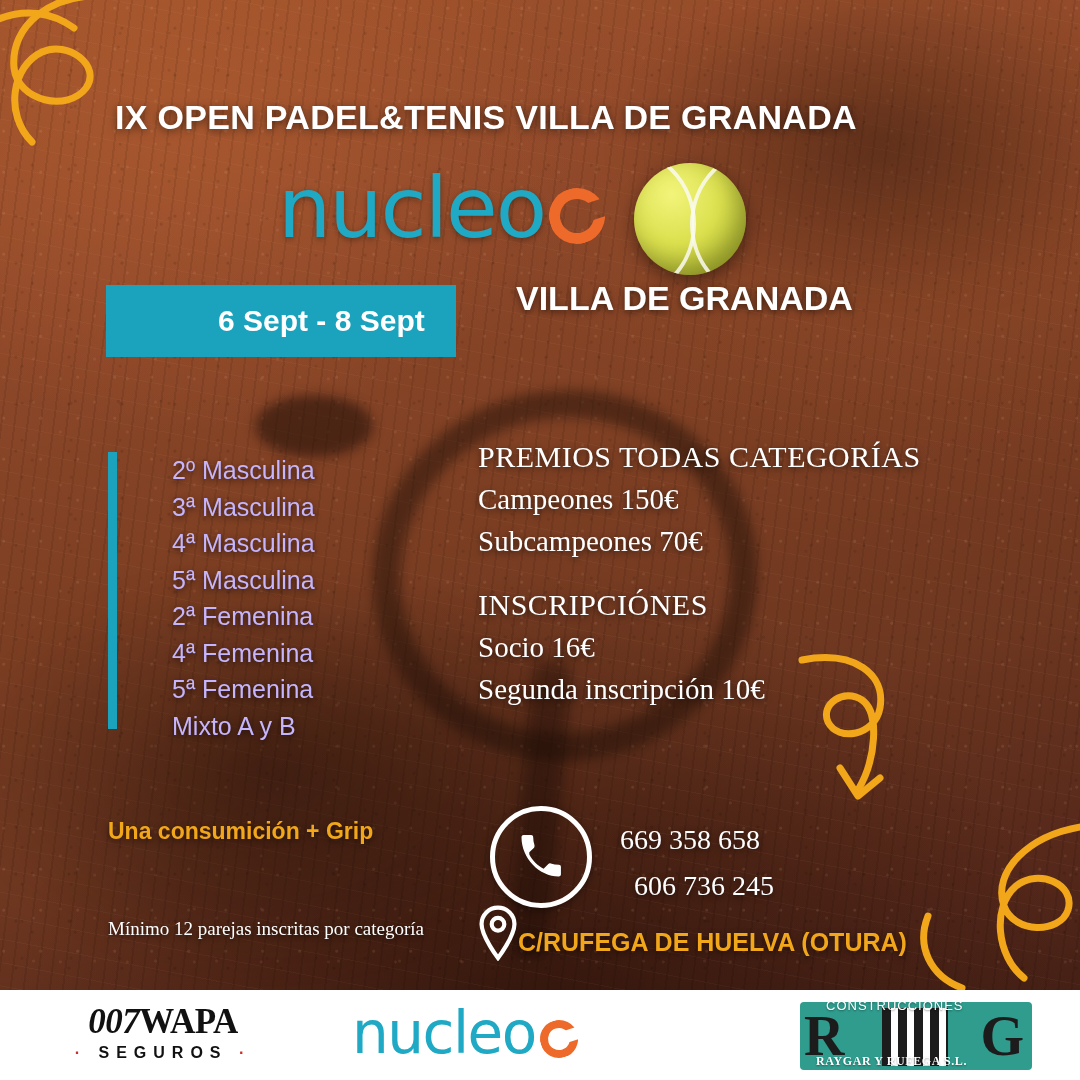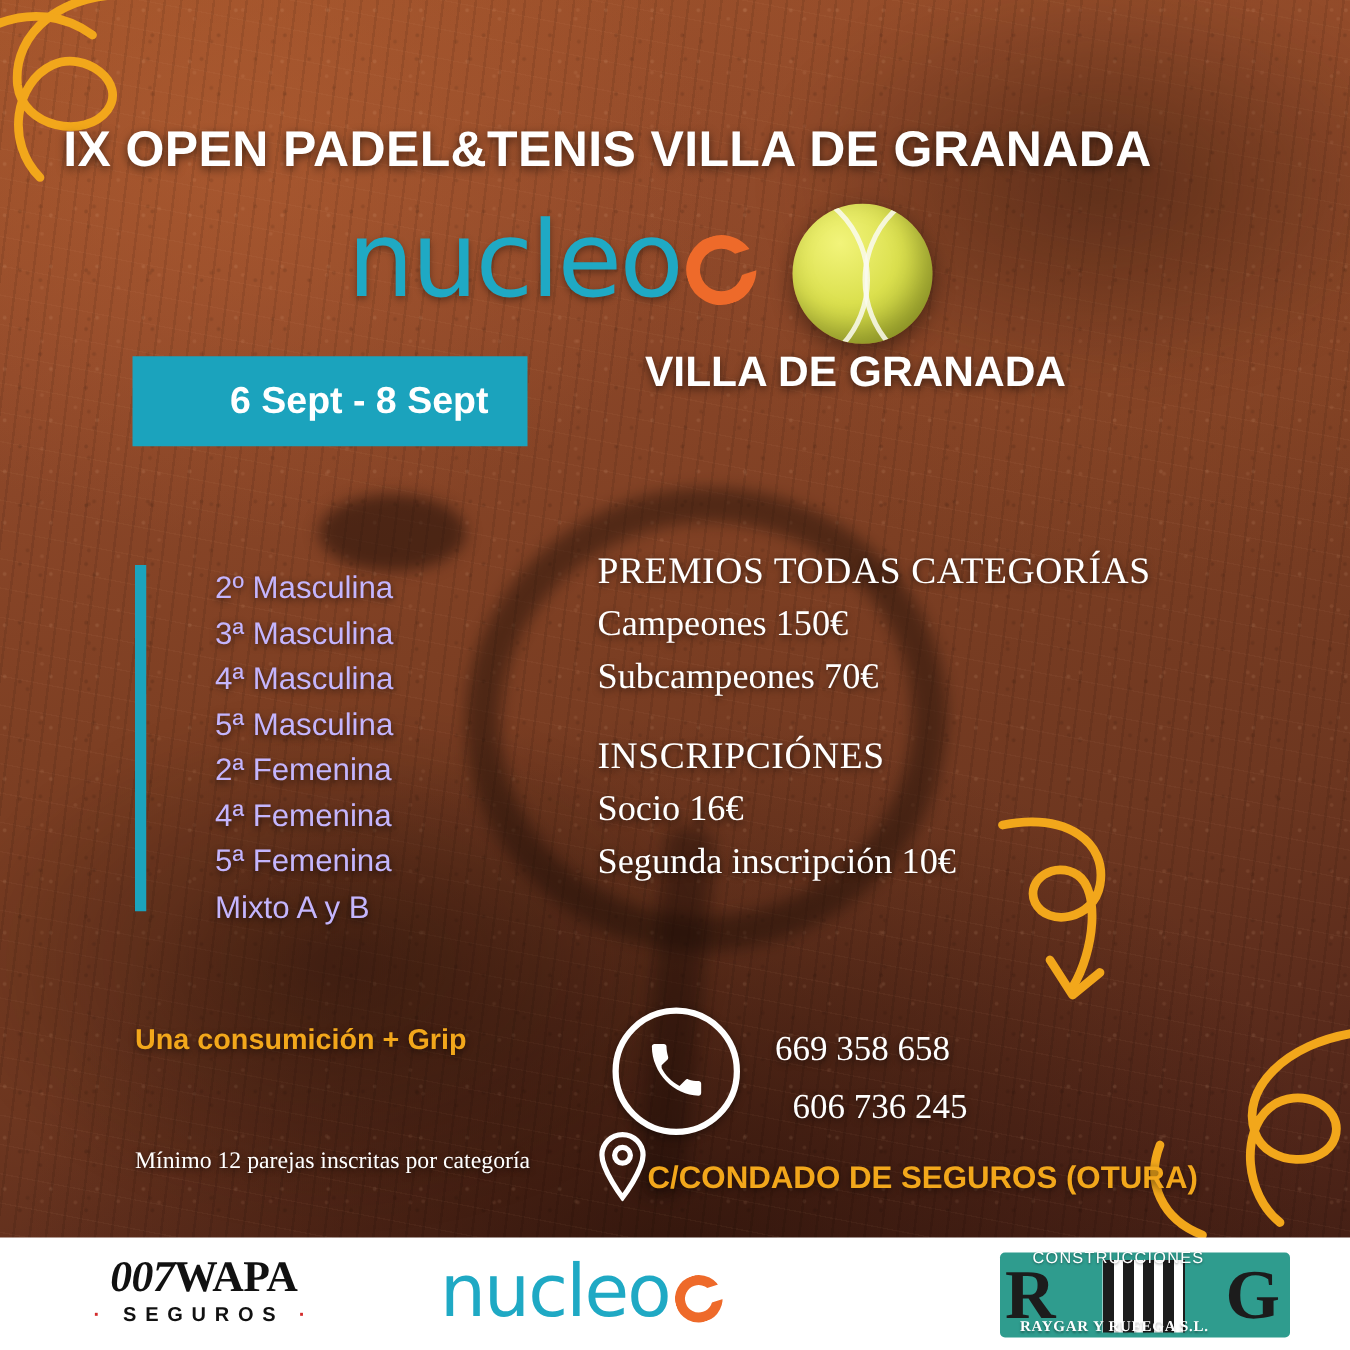--- a/index.html
+++ b/index.html
@@ -107,21 +107,21 @@
   .doodle svg { display: block; }
 
   
   .title {
     position: absolute;
     left: 0;
     top: 98px;
     width: 972px;
     text-align: center;
     color: #ffffff;
-    font-size: 40px;
+    font-size: 34px;
     font-weight: bold;
     letter-spacing: 0.3px;
     text-shadow: 0 2px 8px rgba(0,0,0,0.55);
     white-space: nowrap;
   }
 
   
   .nucleo-top {
     position: absolute;
     left: 278px;
@@ -180,20 +180,21 @@
   
   .date-badge {
     position: absolute;
     left: 106px;
     top: 285px;
     width: 316px;
     height: 72px;
     background: #1ba3bd;
     display: flex;
     align-items: center;
+    padding-left: 34px;
   }
   .date-badge span {
     color: #ffffff;
     font-size: 30px;
     font-weight: bold;
     margin-left: 78px;
   }
 
   .club-name {
     position: absolute;
@@ -530,21 +531,21 @@
   <div class="phones">
     <div>669 358 658</div>
     <div class="p2">606 736 245</div>
   </div>
   <div class="pin-icon">
     <svg width="44" height="56" viewBox="0 0 24 32" fill="none">
       <path d="M12 1.5C6.8 1.5 2.6 5.7 2.6 10.9c0 7 9.4 19.4 9.4 19.4s9.4-12.4 9.4-19.4C21.4 5.7 17.2 1.5 12 1.5z" stroke="#ffffff" stroke-width="2.4" fill="none"></path>
       <circle cx="12" cy="11" r="3.6" stroke="#ffffff" stroke-width="2.4" fill="none"></circle>
     </svg>
   </div>
-  <div class="address">C/CONDADO DE SEGUROS (OTURA)</div>
+  <div class="address">C/RUFEGA DE HUELVA (OTURA)</div>
 
   <div class="footer">
 
     <div class="sponsor-wapa">
       <div class="w1">
         <i>007</i><span>WAPA</span>
       </div>
       <div class="w2"><b>·</b> <span>SEGUROS</span> <b>·</b></div>
     </div>
 

